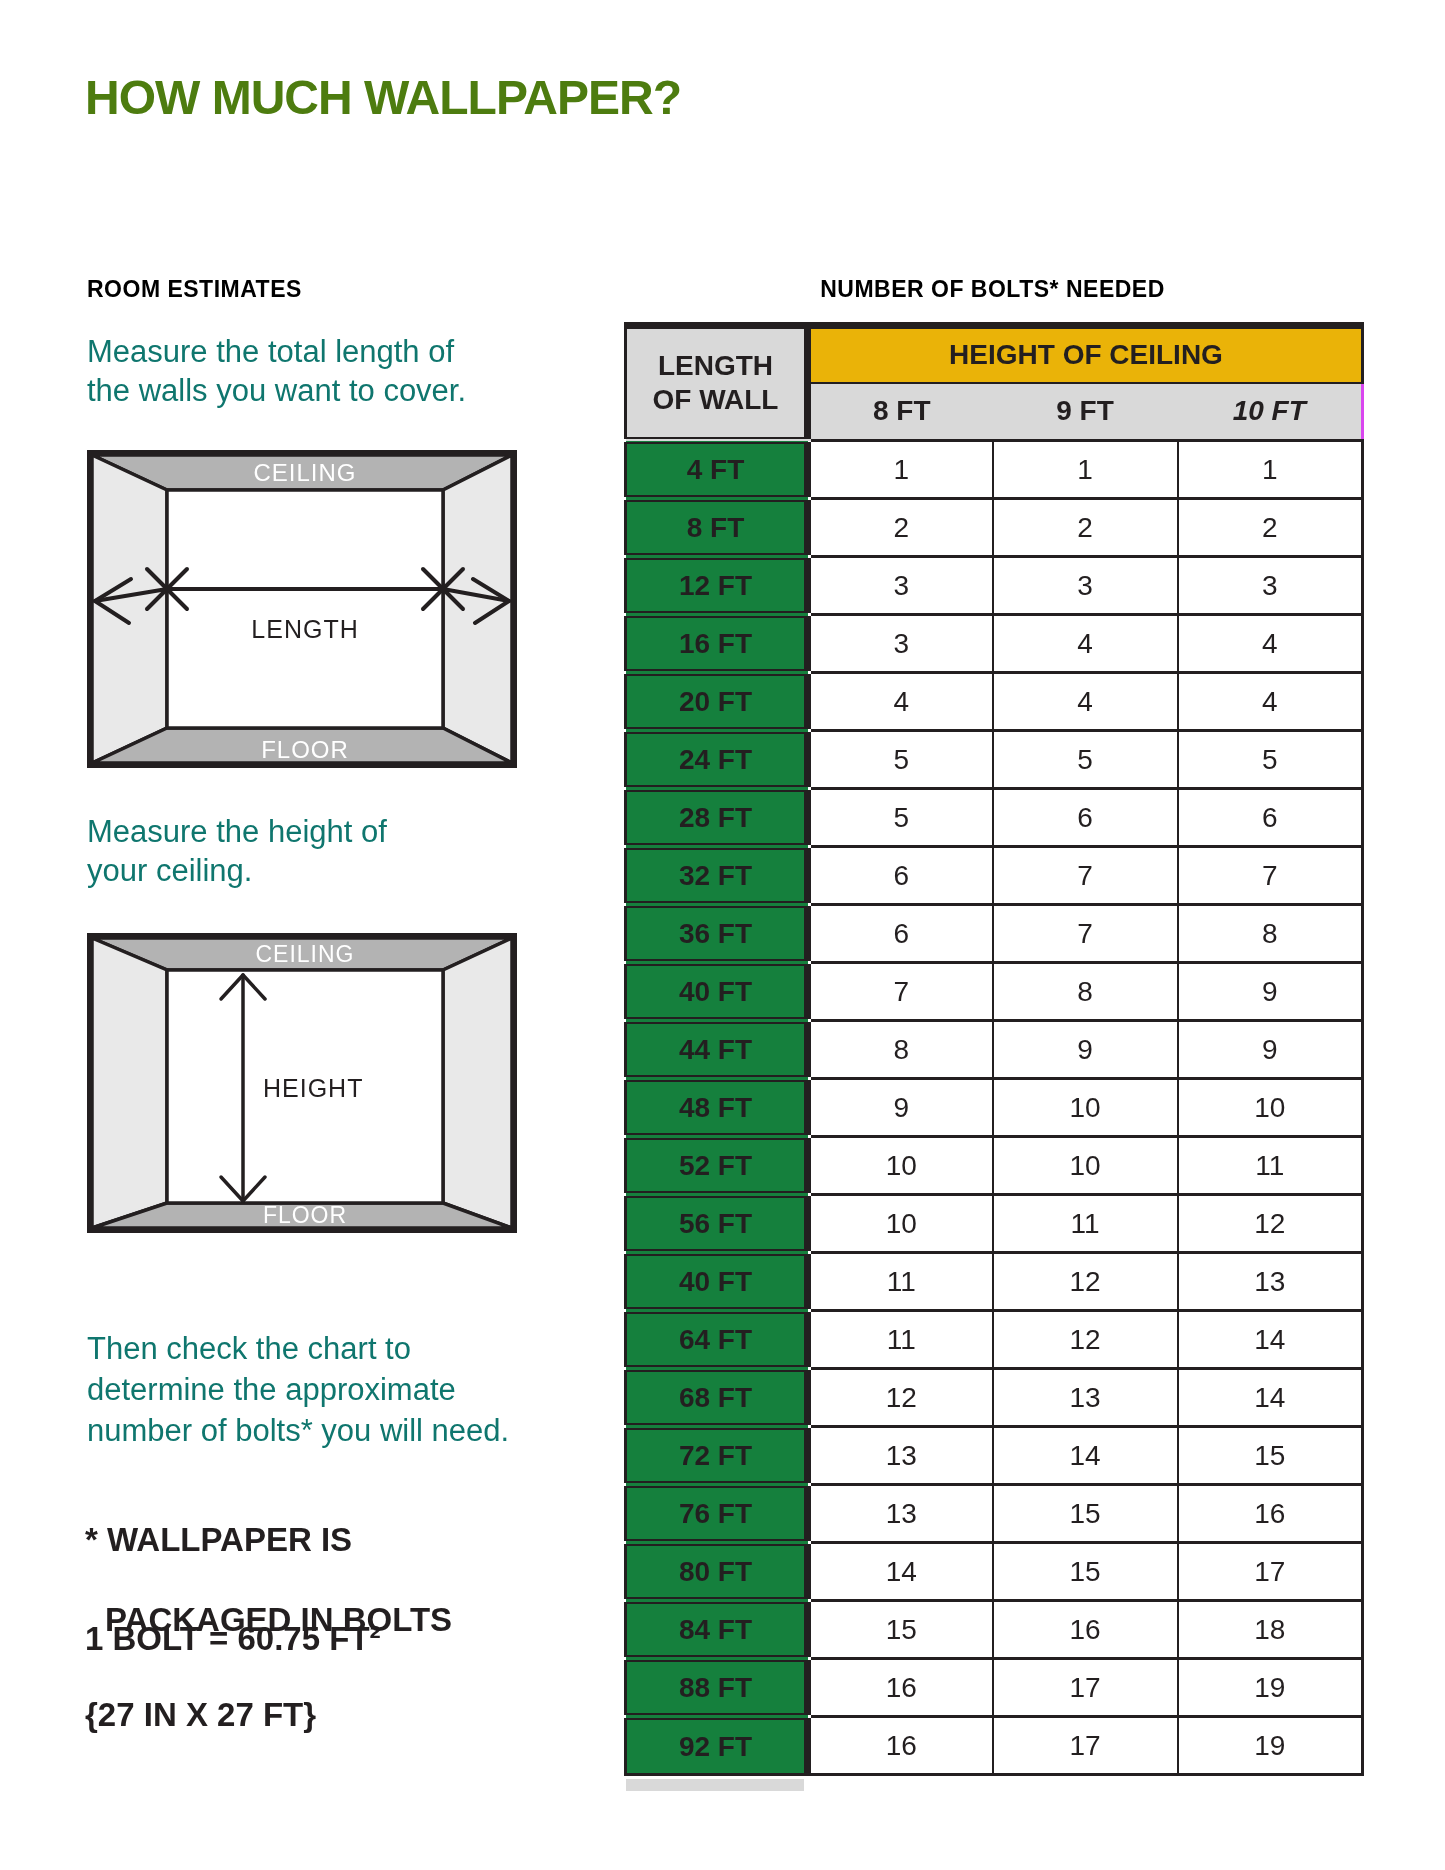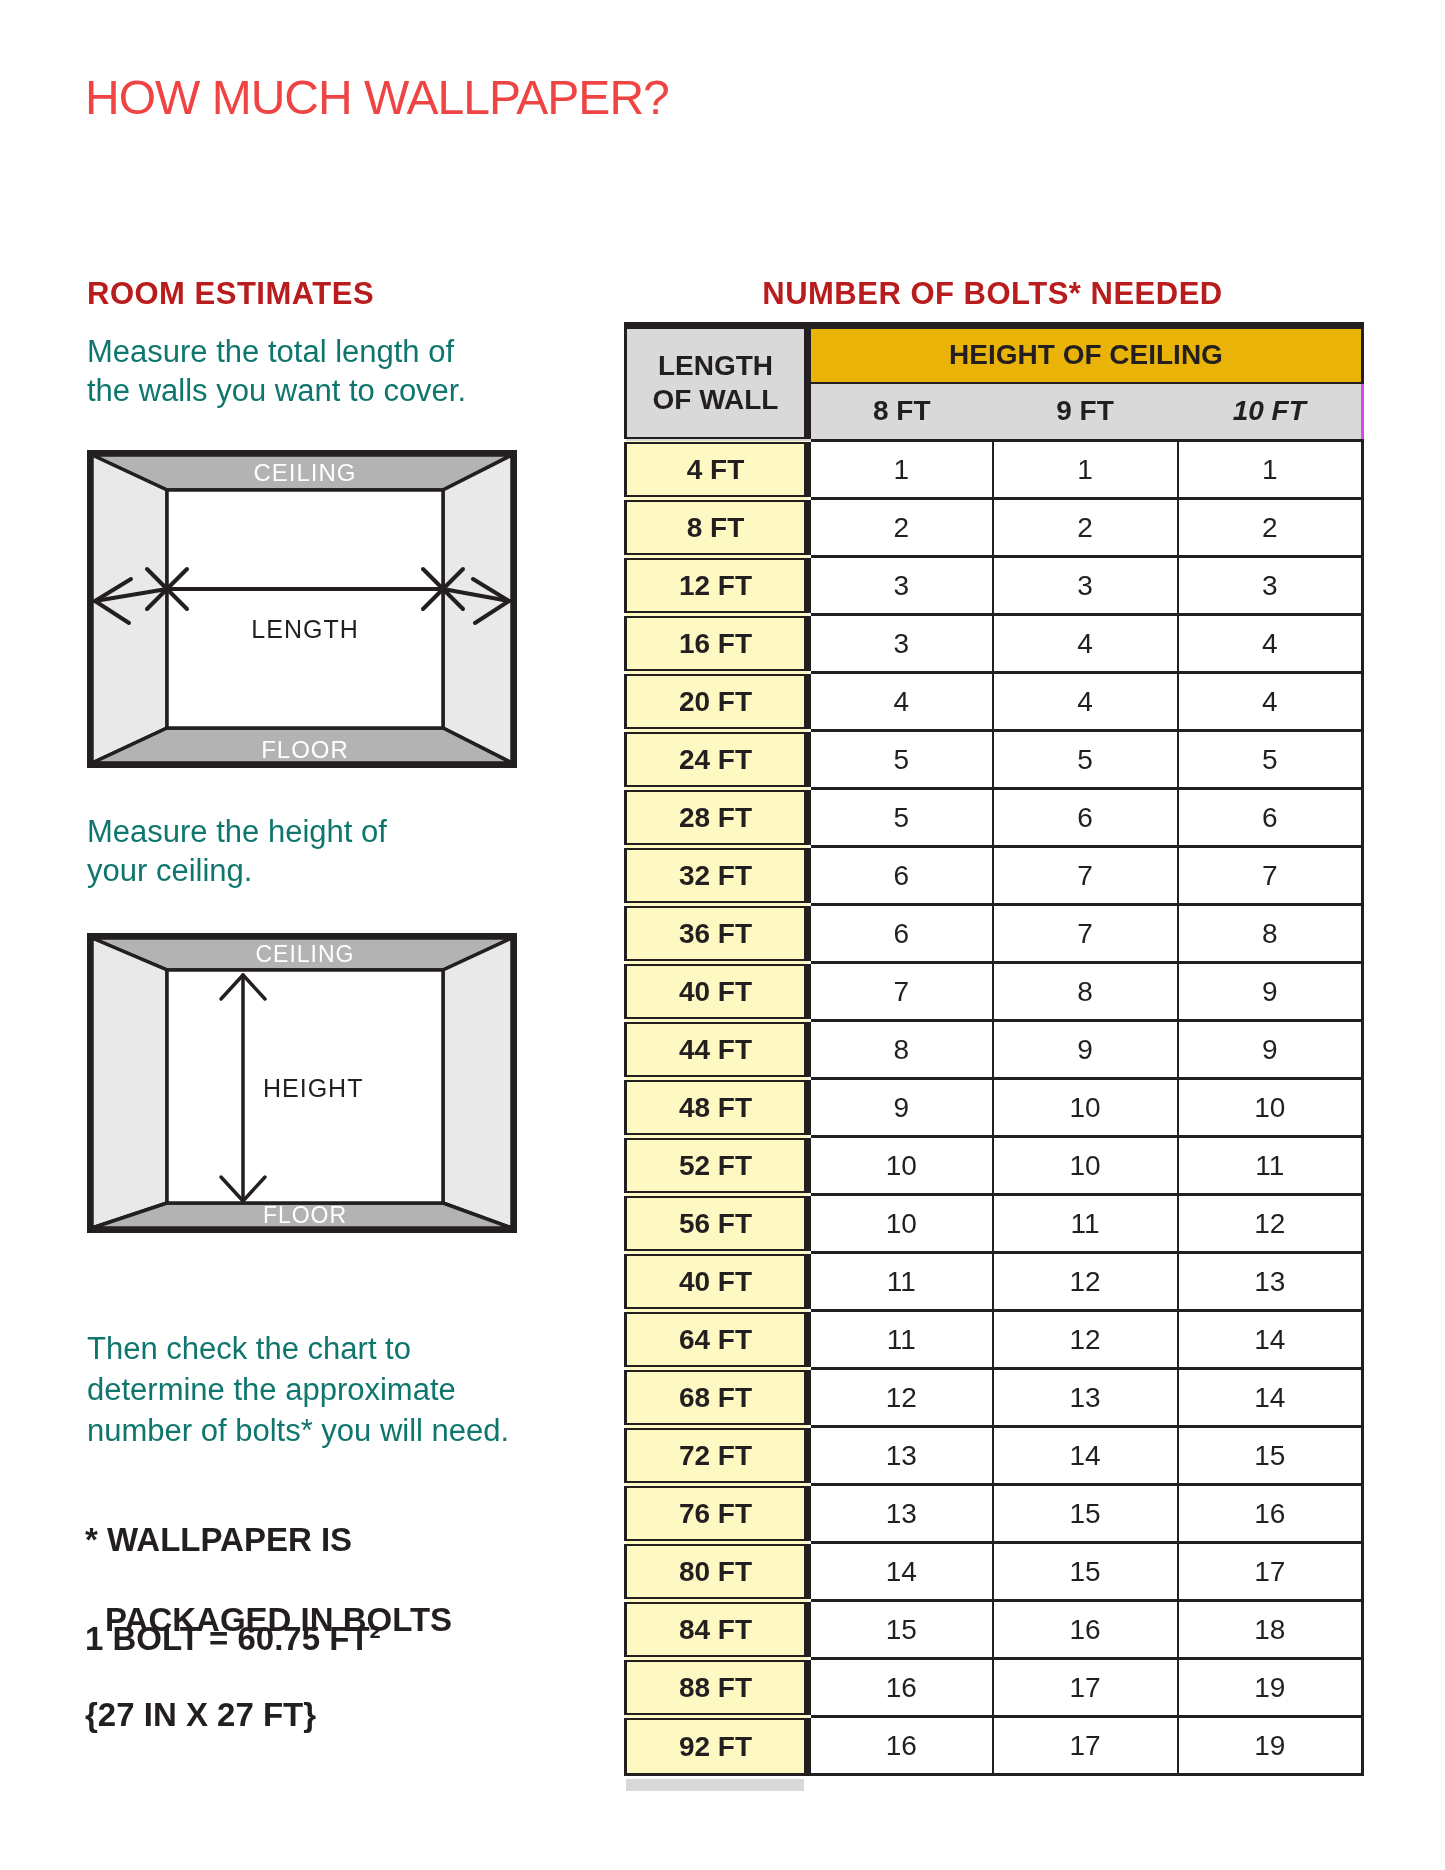--- a/index.html
+++ b/index.html
@@ -2,25 +2,25 @@
 <html><head>
 <meta charset="utf-8">
 <style>
   html,body{margin:0;padding:0;background:#fff;}
   .page{
     position:relative; width:1445px; height:1870px; background:#ffffff;
     font-family:"Liberation Sans","DejaVu Sans",sans-serif; color:#231f20; overflow:hidden;
   }
   .abs{position:absolute;}
   .page-title{
-    left:85px; top:70px; font-size:48px; font-weight:normal; letter-spacing:-1px;
-    color:#ef4444; white-space:nowrap;text-align:right;
+    left:85px; top:70px; font-size:48px; font-weight:bold; letter-spacing:-1px;
+    color:#4d7c0f; white-space:nowrap;text-align:right;
   }
   .section-head{
-    font-size:31px; font-weight:bold; color:#b91c1c; letter-spacing:0.5px; white-space:nowrap;
+    font-size:23px; font-weight:bold; color:#000000; letter-spacing:0.5px; white-space:nowrap;
   }
   .room-estimates{left:87px; top:276px;}
   .bolts-needed{left:624px; top:276px; width:737px; text-align:center;}
   .body-text{
     left:87px; font-size:31px; line-height:39px; color:#0f766e; white-space:pre-line;
   }
   .para1{top:332px;}
   .para2{top:812px;}
   .para3{top:1280px; line-height:41px;margin-top:48px;}
   .note{
@@ -57,21 +57,21 @@
     border-right:3px solid #231f20; border-bottom:2px solid #231f20;
   }
   th.colh{
     background:#d9d9d9; font-size:28px; font-weight:bold;
     border-top:2px solid #231f20; border-bottom:3px solid #231f20;
     border-left:0; border-right:0;
   }
   th.colh.first{border-left:7px solid #231f20;}
   th.colh.last{border-right:3px solid #d946ef;font-style:italic;}
   td.rl{
-    background:#fef9c3; font-size:28px; font-weight:bold;
+    background:#15803d; font-size:28px; font-weight:bold;
     border-top:7px double #231f20; border-bottom:7px double #231f20;
     border-left:3px solid #231f20; border-right:7px solid #231f20;
   }
   td.v{
     background:#fff; font-size:28px;
     border:3px solid #231f20; border-left-width:2px; border-right-width:2px;
   }
   td.v.first{border-left:7px solid #231f20;}
   td.v.last{border-right:3px solid #231f20;}
   tr.r-data:last-child td.rl{border-bottom:3px solid #231f20;}

